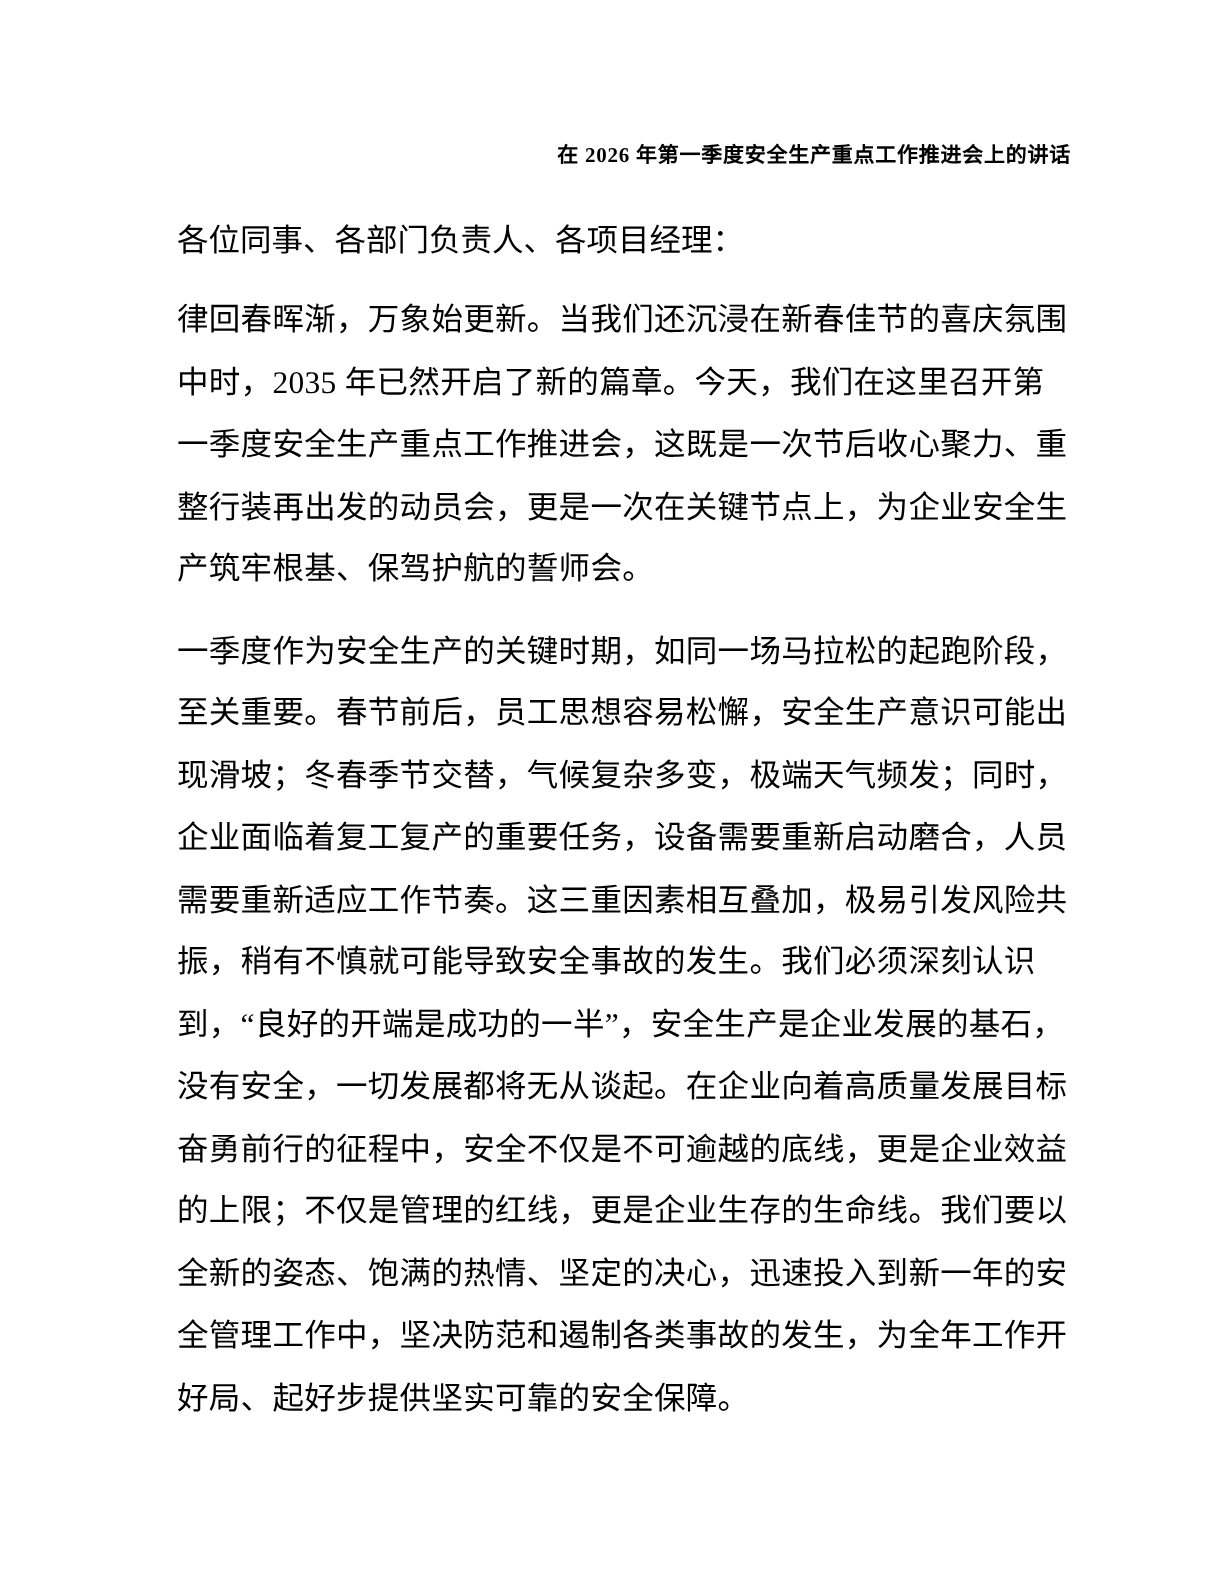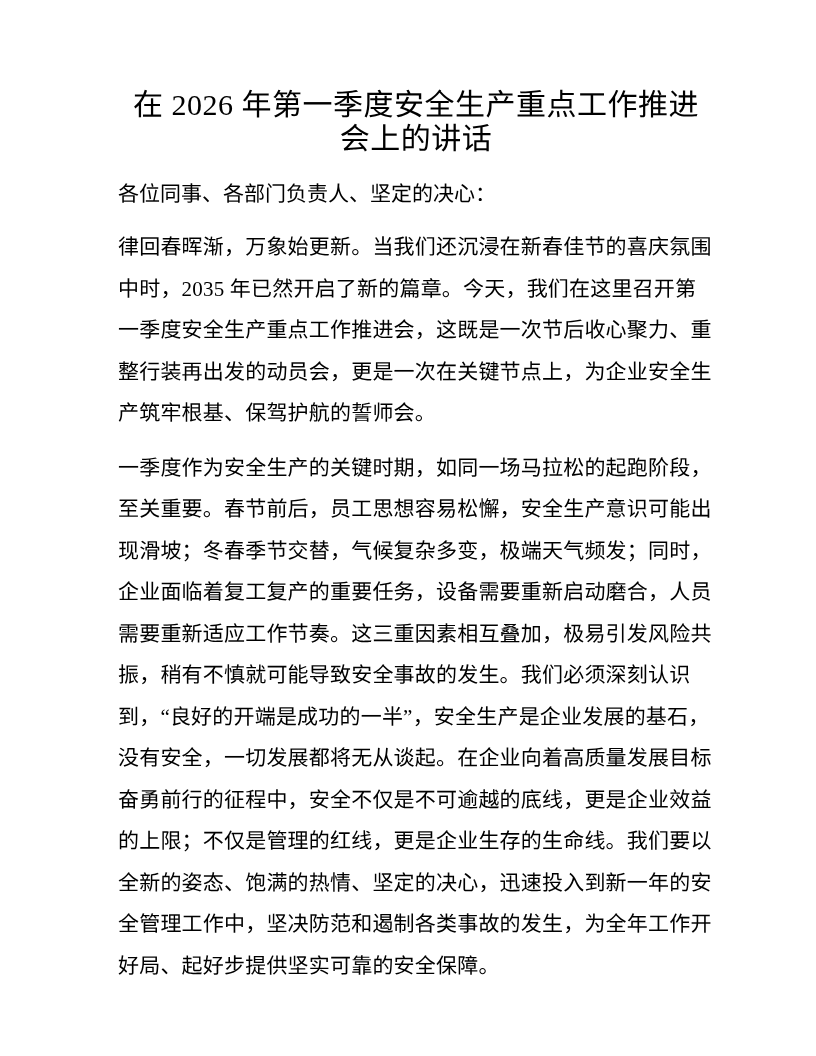--- a/index.html
+++ b/index.html
@@ -12,23 +12,23 @@
     width: 816px;
     height: 1056px;
     background: #ffffff;
     box-sizing: border-box;
     padding: 88px 102px 0 118px;
     font-family: "Liberation Serif", "DejaVu Serif", serif;
     color: #000000;
     overflow: hidden;
   }
   .doc-title {
-    font-size: 30px;
-    font-weight: normal;
-    text-align: center;
+    font-size: 14px;
+    font-weight: bold;
+    text-align: right;
     line-height: 34px;
     margin: 0 0 18px 0;
     letter-spacing: 0.5px;
   }
   .salutation {
     font-size: 21px;
     line-height: 41px;
     margin: 0 0 12px 0;
     text-align: left;
   }
@@ -40,18 +40,18 @@
     letter-spacing: 0.2px;
     word-break: break-all;
   }
 </style>
 </head>
 <body>
 
 <div class="page">
   <h1 class="doc-title">在 2026 年第一季度安全生产重点工作推进会上的讲话</h1>
 
-  <p class="salutation">各位同事、各部门负责人、坚定的决心：</p>
+  <p class="salutation">各位同事、各部门负责人、各项目经理：</p>
 
   <p class="para">律回春晖渐，万象始更新。当我们还沉浸在新春佳节的喜庆氛围中时，2035 年已然开启了新的篇章。今天，我们在这里召开第一季度安全生产重点工作推进会，这既是一次节后收心聚力、重整行装再出发的动员会，更是一次在关键节点上，为企业安全生产筑牢根基、保驾护航的誓师会。</p>
 
   <p class="para">一季度作为安全生产的关键时期，如同一场马拉松的起跑阶段，至关重要。春节前后，员工思想容易松懈，安全生产意识可能出现滑坡；冬春季节交替，气候复杂多变，极端天气频发；同时，企业面临着复工复产的重要任务，设备需要重新启动磨合，人员需要重新适应工作节奏。这三重因素相互叠加，极易引发风险共振，稍有不慎就可能导致安全事故的发生。我们必须深刻认识到，“良好的开端是成功的一半”，安全生产是企业发展的基石，没有安全，一切发展都将无从谈起。在企业向着高质量发展目标奋勇前行的征程中，安全不仅是不可逾越的底线，更是企业效益的上限；不仅是管理的红线，更是企业生存的生命线。我们要以全新的姿态、饱满的热情、坚定的决心，迅速投入到新一年的安全管理工作中，坚决防范和遏制各类事故的发生，为全年工作开好局、起好步提供坚实可靠的安全保障。</p>
 </div>
 
 </body></html>

